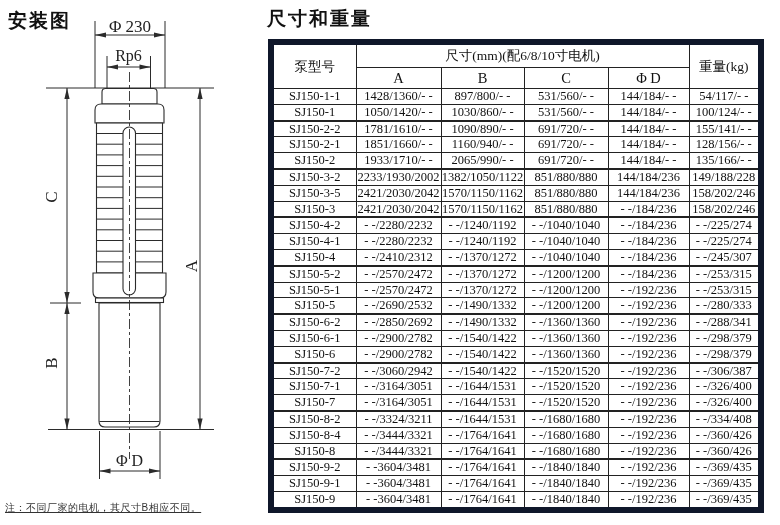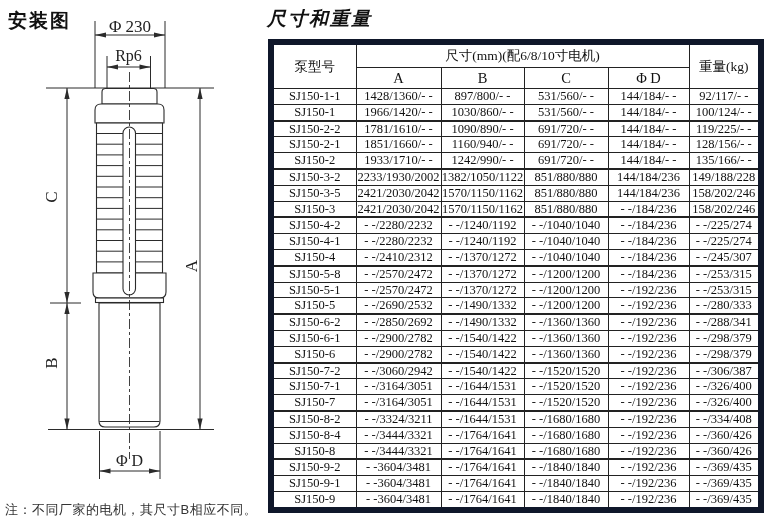--- a/index.html
+++ b/index.html
@@ -5,23 +5,23 @@
   html, body { margin:0; padding:0; }
   body {
     width:780px; height:525px; position:relative; background:#ffffff;
     font-family:"Liberation Sans","DejaVu Sans",sans-serif; color:#1a1a1a;
     overflow:hidden;
   }
   .section-title {
     position:absolute; font-size:19px; font-weight:bold; letter-spacing:2px; color:#111;
   }
   .title-left  { left:8px;  top:8px;text-align:center; }
-  .title-right { left:267px; top:6px;font-style:italic; }
+  .title-right { left:267px; top:6px; }
   .note {
-    position:absolute; left:5px; top:501px; font-size:13px; color:#333; letter-spacing:0.5px;
+    position:absolute; left:5px; top:501px; font-size:10px; color:#333; letter-spacing:0.5px;text-decoration:underline;
   }
   svg.diagram { position:absolute; left:0; top:0; }
   svg.diagram text { font-family:"Liberation Serif","DejaVu Serif",serif; fill:#222; }
 
   table.dim-table {
     position:absolute; left:268px; top:39px;
     border-collapse:collapse; table-layout:fixed;
     font-family:"Liberation Serif","DejaVu Serif",serif; color:#111;
     border:6px solid #0f172a;
   }
@@ -122,50 +122,50 @@
       <th class="h-size">Φ D</th>
     </tr>
   </thead>
   <tbody>
       <tr>
         <td>SJ150-1-1</td>
         <td>1428/1360/- -</td>
         <td>897/800/- -</td>
         <td>531/560/- -</td>
         <td>144/184/- -</td>
-        <td>92/117/- -</td>
+        <td>54/117/- -</td>
       </tr>
       <tr class="group-end">
         <td>SJ150-1</td>
-        <td>1966/1420/- -</td>
+        <td>1050/1420/- -</td>
         <td>1030/860/- -</td>
         <td>531/560/- -</td>
         <td>144/184/- -</td>
         <td>100/124/- -</td>
       </tr>
       <tr>
         <td>SJ150-2-2</td>
         <td>1781/1610/- -</td>
         <td>1090/890/- -</td>
         <td>691/720/- -</td>
         <td>144/184/- -</td>
-        <td>119/225/- -</td>
+        <td>155/141/- -</td>
       </tr>
       <tr>
         <td>SJ150-2-1</td>
         <td>1851/1660/- -</td>
         <td>1160/940/- -</td>
         <td>691/720/- -</td>
         <td>144/184/- -</td>
         <td>128/156/- -</td>
       </tr>
       <tr class="group-end">
         <td>SJ150-2</td>
         <td>1933/1710/- -</td>
-        <td>1242/990/- -</td>
+        <td>2065/990/- -</td>
         <td>691/720/- -</td>
         <td>144/184/- -</td>
         <td>135/166/- -</td>
       </tr>
       <tr>
         <td>SJ150-3-2</td>
         <td>2233/1930/2002</td>
         <td>1382/1050/1122</td>
         <td>851/880/880</td>
         <td>144/184/236</td>
@@ -205,21 +205,21 @@
       </tr>
       <tr class="group-end">
         <td>SJ150-4</td>
         <td>- -/2410/2312</td>
         <td>- -/1370/1272</td>
         <td>- -/1040/1040</td>
         <td>- -/184/236</td>
         <td>- -/245/307</td>
       </tr>
       <tr>
-        <td>SJ150-5-8</td>
+        <td>SJ150-5-2</td>
         <td>- -/2570/2472</td>
         <td>- -/1370/1272</td>
         <td>- -/1200/1200</td>
         <td>- -/184/236</td>
         <td>- -/253/315</td>
       </tr>
       <tr>
         <td>SJ150-5-1</td>
         <td>- -/2570/2472</td>
         <td>- -/1370/1272</td>

